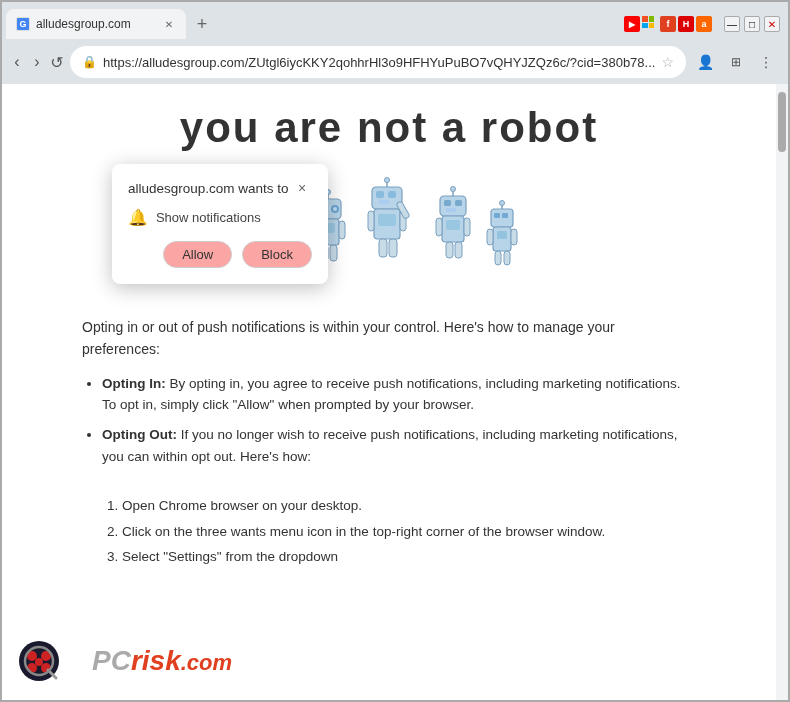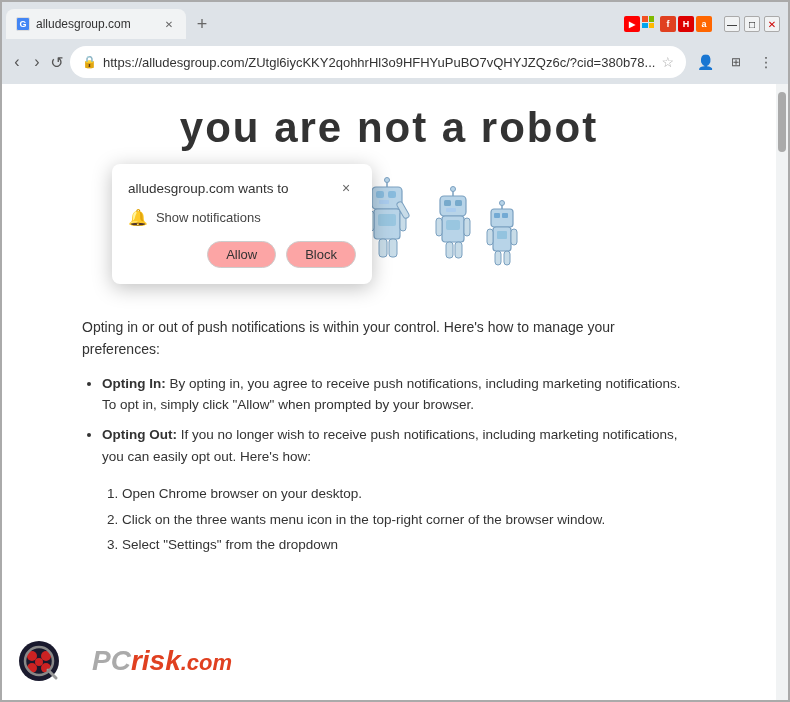--- a/index.html
+++ b/index.html
@@ -206,21 +206,21 @@
       color: #333;
       line-height: 1.6;
       margin-bottom: 12px;
     }
 
     .page-list {
       font-size: 13.5px;
       color: #333;
       line-height: 1.6;
       margin-left: 20px;
-      margin-bottom: 16px;
+      margin-bottom: 28px;
     }
 
     .page-list li {
       margin-bottom: 8px;
     }
 
     .page-list li b {
       font-weight: bold;
     }
 
@@ -250,21 +250,21 @@
       position: absolute;
       top: 8px;
       left: 2px;
     }
 
     
     .notification-popup {
       position: absolute;
       top: 80px;
       left: 110px;
-      width: 260px;
+      width: 216px;
       background: white;
       border-radius: 8px;
       box-shadow: 0 4px 20px rgba(0,0,0,0.25);
       padding: 14px 16px 16px 16px;
       z-index: 100;
     }
 
     .popup-header {
       display: flex;
       align-items: center;
@@ -524,21 +524,21 @@
 
         <p class="page-text">Opting in or out of push notifications is within your control. Here's how to manage your preferences:</p>
 
         <ul class="page-list">
           <li>
             <b>Opting In:</b>
             <span> By opting in, you agree to receive push notifications, including marketing notifications. To opt in, simply click "Allow" when prompted by your browser.</span>
           </li>
           <li>
             <b>Opting Out:</b>
-            <span> If you no longer wish to receive push notifications, including marketing notifications, you can easily opt out. Here's how:</span>
+            <span> If you no longer wish to receive push notifications, including marketing notifications, you can within opt out. Here's how:</span>
           </li>
         </ul>
 
         <ol class="numbered-list">
           <li>Open Chrome browser on your desktop.</li>
           <li>Click on the three wants menu icon in the top-right corner of the browser window.</li>
           <li>Select "Settings" from the dropdown</li>
         </ol>
       </div>
 

